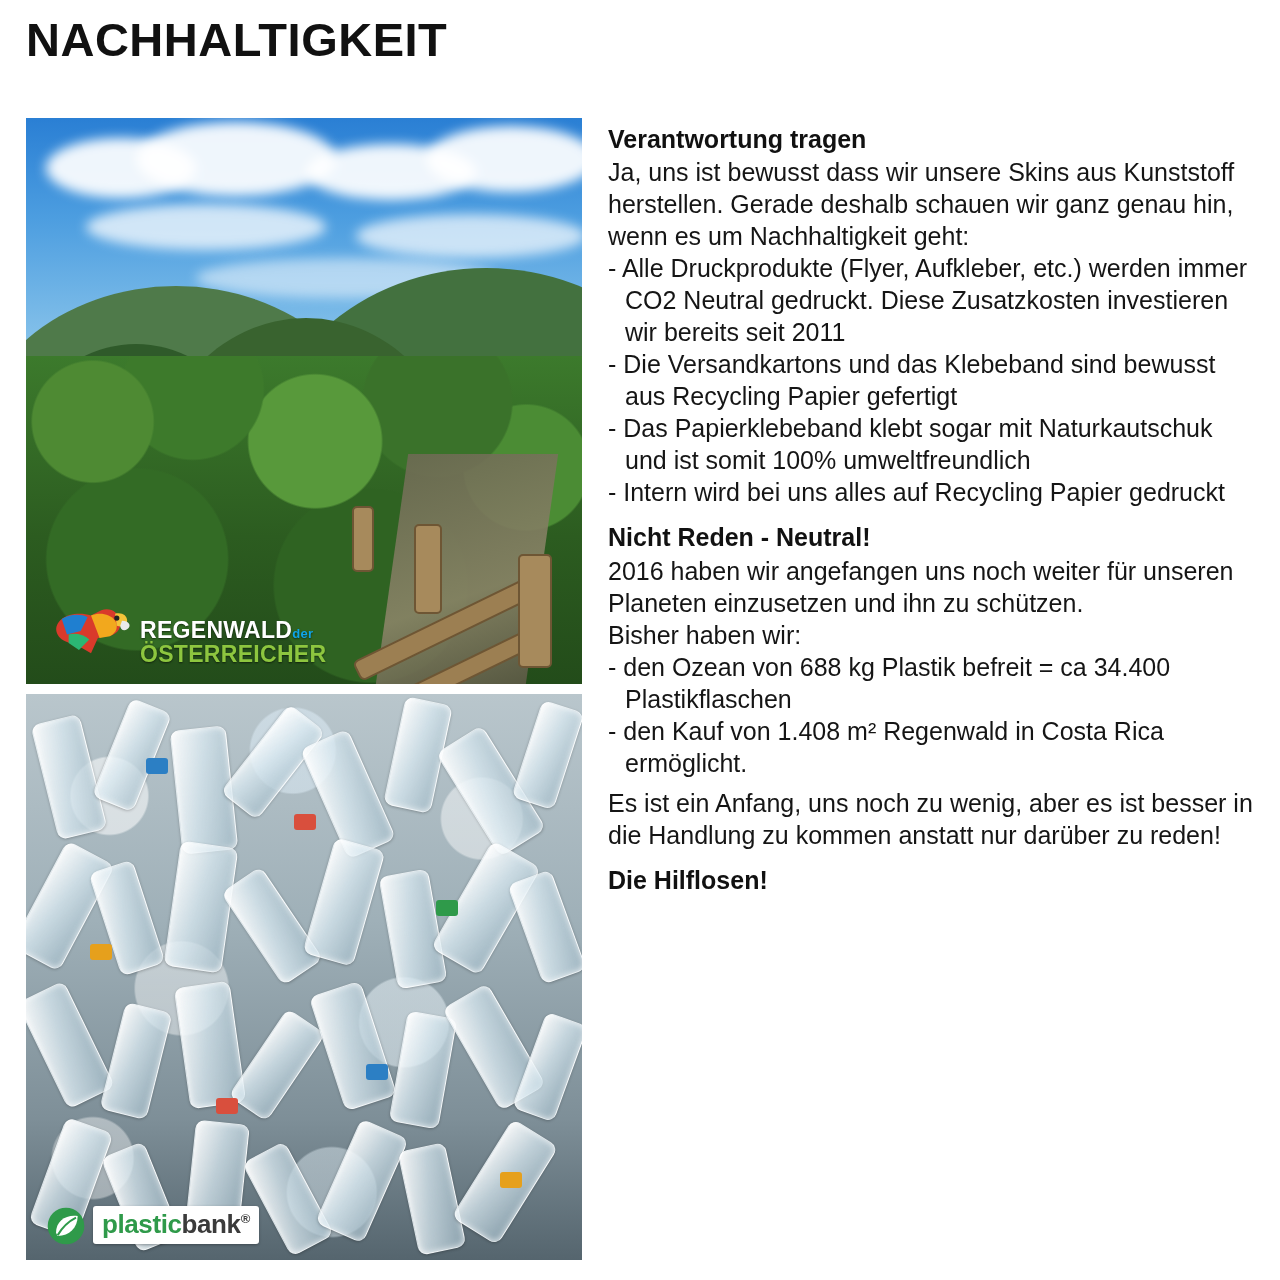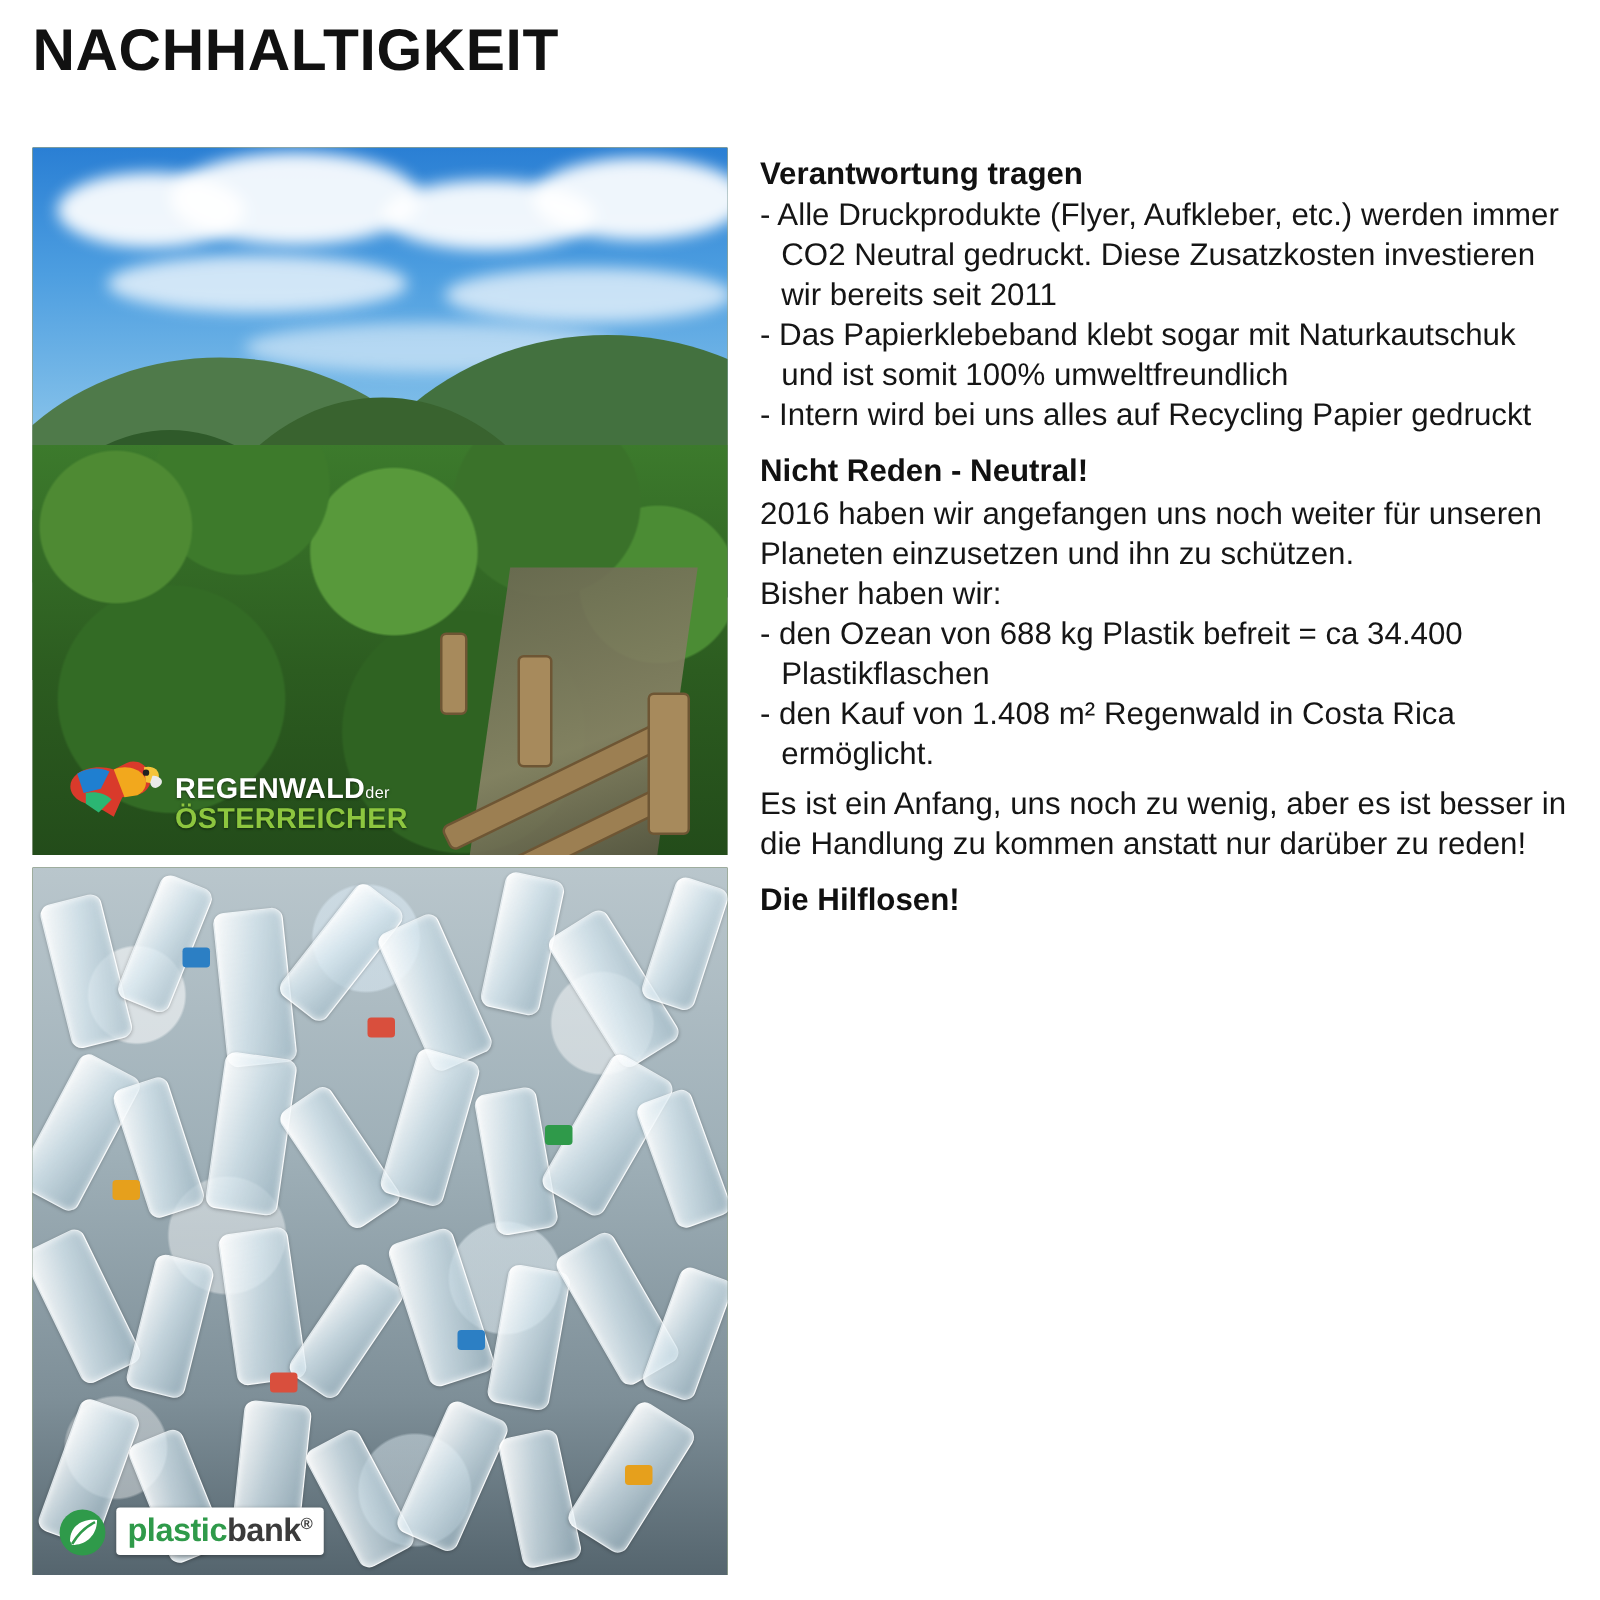--- a/index.html
+++ b/index.html
@@ -132,22 +132,22 @@
   }
   .rf-line1 {
     font-size: 23px;
     font-weight: bold;
     color: #ffffff;
     letter-spacing: .3px;
     text-shadow: 0 1px 2px rgba(0,0,0,.55);
   }
   .rf-line1 .small {
     font-size: 13px;
-    font-weight: normal;
-    color: #ffffff;
+    font-weight: bold;
+    color: #0ea5e9;
   }
   .rf-line2 {
     font-size: 23px;
     font-weight: bold;
     color: #8dc63f;
     letter-spacing: .3px;
     text-shadow: 0 1px 2px rgba(0,0,0,.55);
   }
 
   
@@ -336,22 +336,24 @@
             <span>plastic</span><span class="dark">bank</span><span class="reg">®</span>
           </div>
         </div>
       </div>
     </div>
 
     <div class="text-col">
 
       <div class="block">
         <div class="sec-title">Verantwortung tragen</div>
+        <p class="para">Ja, uns ist bewusst dass wir unsere Skins aus Kunststoff herstellen. Gerade deshalb schauen wir ganz genau hin, wenn es um Nachhaltigkeit geht:</p>
         <ul class="bullets">
           <li>- Alle Druckprodukte (Flyer, Aufkleber, etc.) werden immer CO2 Neutral gedruckt. Diese Zusatzkosten investieren wir bereits seit 2011</li>
+          <li>- Die Versandkartons und das Klebeband sind bewusst aus Recycling Papier gefertigt</li>
           <li>- Das Papierklebeband klebt sogar mit Naturkautschuk und ist somit 100% umweltfreundlich</li>
           <li>- Intern wird bei uns alles auf Recycling Papier gedruckt</li>
         </ul>
       </div>
 
       <div class="block">
         <div class="sec-title">Nicht Reden - Neutral!</div>
         <p class="para">2016 haben wir angefangen uns noch weiter für unseren Planeten einzusetzen und ihn zu schützen.</p>
         <p class="para">Bisher haben wir:</p>
         <ul class="bullets">

